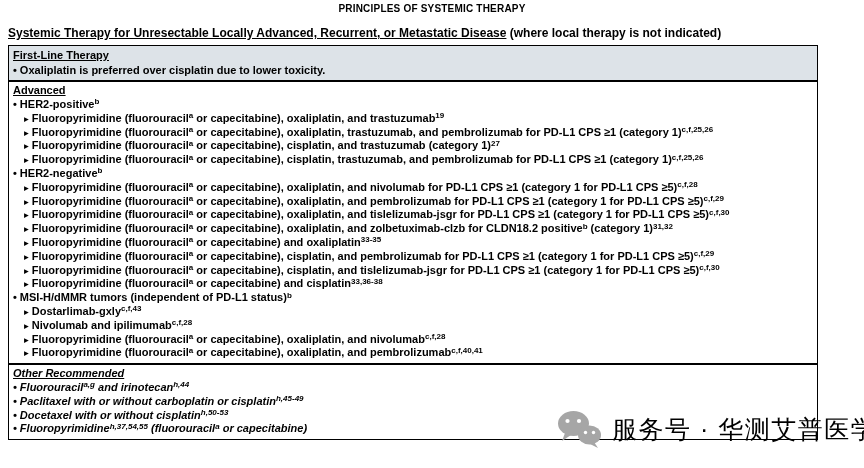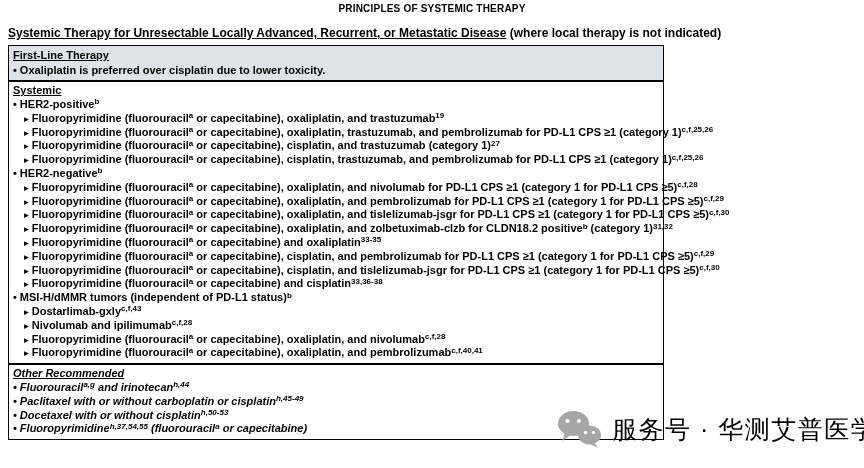--- a/index.html
+++ b/index.html
@@ -13,21 +13,21 @@
   .page-title{
     position:absolute;top:3px;left:0;right:0;
     text-align:center;font-size:10px;letter-spacing:.2px;
   }
   .subtitle{
     position:absolute;top:26px;left:8px;
     font-size:12px;white-space:nowrap;
   }
   .subtitle .u{text-decoration:underline;}
   .therapy-table{
-    position:absolute;left:8px;top:45px;width:656px;
+    position:absolute;left:8px;top:45px;width:810px;
     border:1.5px solid #000;background:#fff;box-sizing:border-box;
   }
   .section{
     padding:2px 2px 3px 4px;
     font-size:11px;line-height:13.8px;
     box-sizing:border-box;
   }
   .section.shaded{background:#dde3e8;line-height:14.6px;}
   .section.divider-top{border-top:2px solid #000;}
   .section.heavy-top{border-top:2.5px solid #000;font-style:italic;}
@@ -62,21 +62,21 @@
 <div class="therapy-table">
 
   <div class="section shaded">
     <div class="sec-header">First-Line Therapy</div>
     <div>
         <div class="line lvl1"><span class="bullet">•</span><span>Oxaliplatin is preferred over cisplatin due to lower toxicity.</span></div>
       </div>
   </div>
 
   <div class="section divider-top">
-    <div class="sec-header">Systemic</div>
+    <div class="sec-header">Advanced</div>
     <div>
         <div class="line lvl1"><span class="bullet">•</span><span>HER2-positive<sup>b</sup></span></div>
         <div class="line lvl2"><span class="bullet">▸</span><span>Fluoropyrimidine (fluorouracil<sup>a</sup> or capecitabine), oxaliplatin, and trastuzumab<sup>19</sup></span></div>
         <div class="line lvl2"><span class="bullet">▸</span><span>Fluoropyrimidine (fluorouracil<sup>a</sup> or capecitabine), oxaliplatin, trastuzumab, and pembrolizumab for PD-L1 CPS ≥1 (category 1)<sup>c,f,25,26</sup></span></div>
         <div class="line lvl2"><span class="bullet">▸</span><span>Fluoropyrimidine (fluorouracil<sup>a</sup> or capecitabine), cisplatin, and trastuzumab (category 1)<sup>27</sup></span></div>
         <div class="line lvl2"><span class="bullet">▸</span><span>Fluoropyrimidine (fluorouracil<sup>a</sup> or capecitabine), cisplatin, trastuzumab, and pembrolizumab for PD-L1 CPS ≥1 (category 1)<sup>c,f,25,26</sup></span></div>
         <div class="line lvl1"><span class="bullet">•</span><span>HER2-negative<sup>b</sup></span></div>
         <div class="line lvl2"><span class="bullet">▸</span><span>Fluoropyrimidine (fluorouracil<sup>a</sup> or capecitabine), oxaliplatin, and nivolumab for PD-L1 CPS ≥1 (category 1 for PD-L1 CPS ≥5)<sup>c,f,28</sup></span></div>
         <div class="line lvl2"><span class="bullet">▸</span><span>Fluoropyrimidine (fluorouracil<sup>a</sup> or capecitabine), oxaliplatin, and pembrolizumab for PD-L1 CPS ≥1 (category 1 for PD-L1 CPS ≥5)<sup>c,f,29</sup></span></div>
         <div class="line lvl2"><span class="bullet">▸</span><span>Fluoropyrimidine (fluorouracil<sup>a</sup> or capecitabine), oxaliplatin, and tislelizumab-jsgr for PD-L1 CPS ≥1 (category 1 for PD-L1 CPS ≥5)<sup>c,f,30</sup></span></div>

